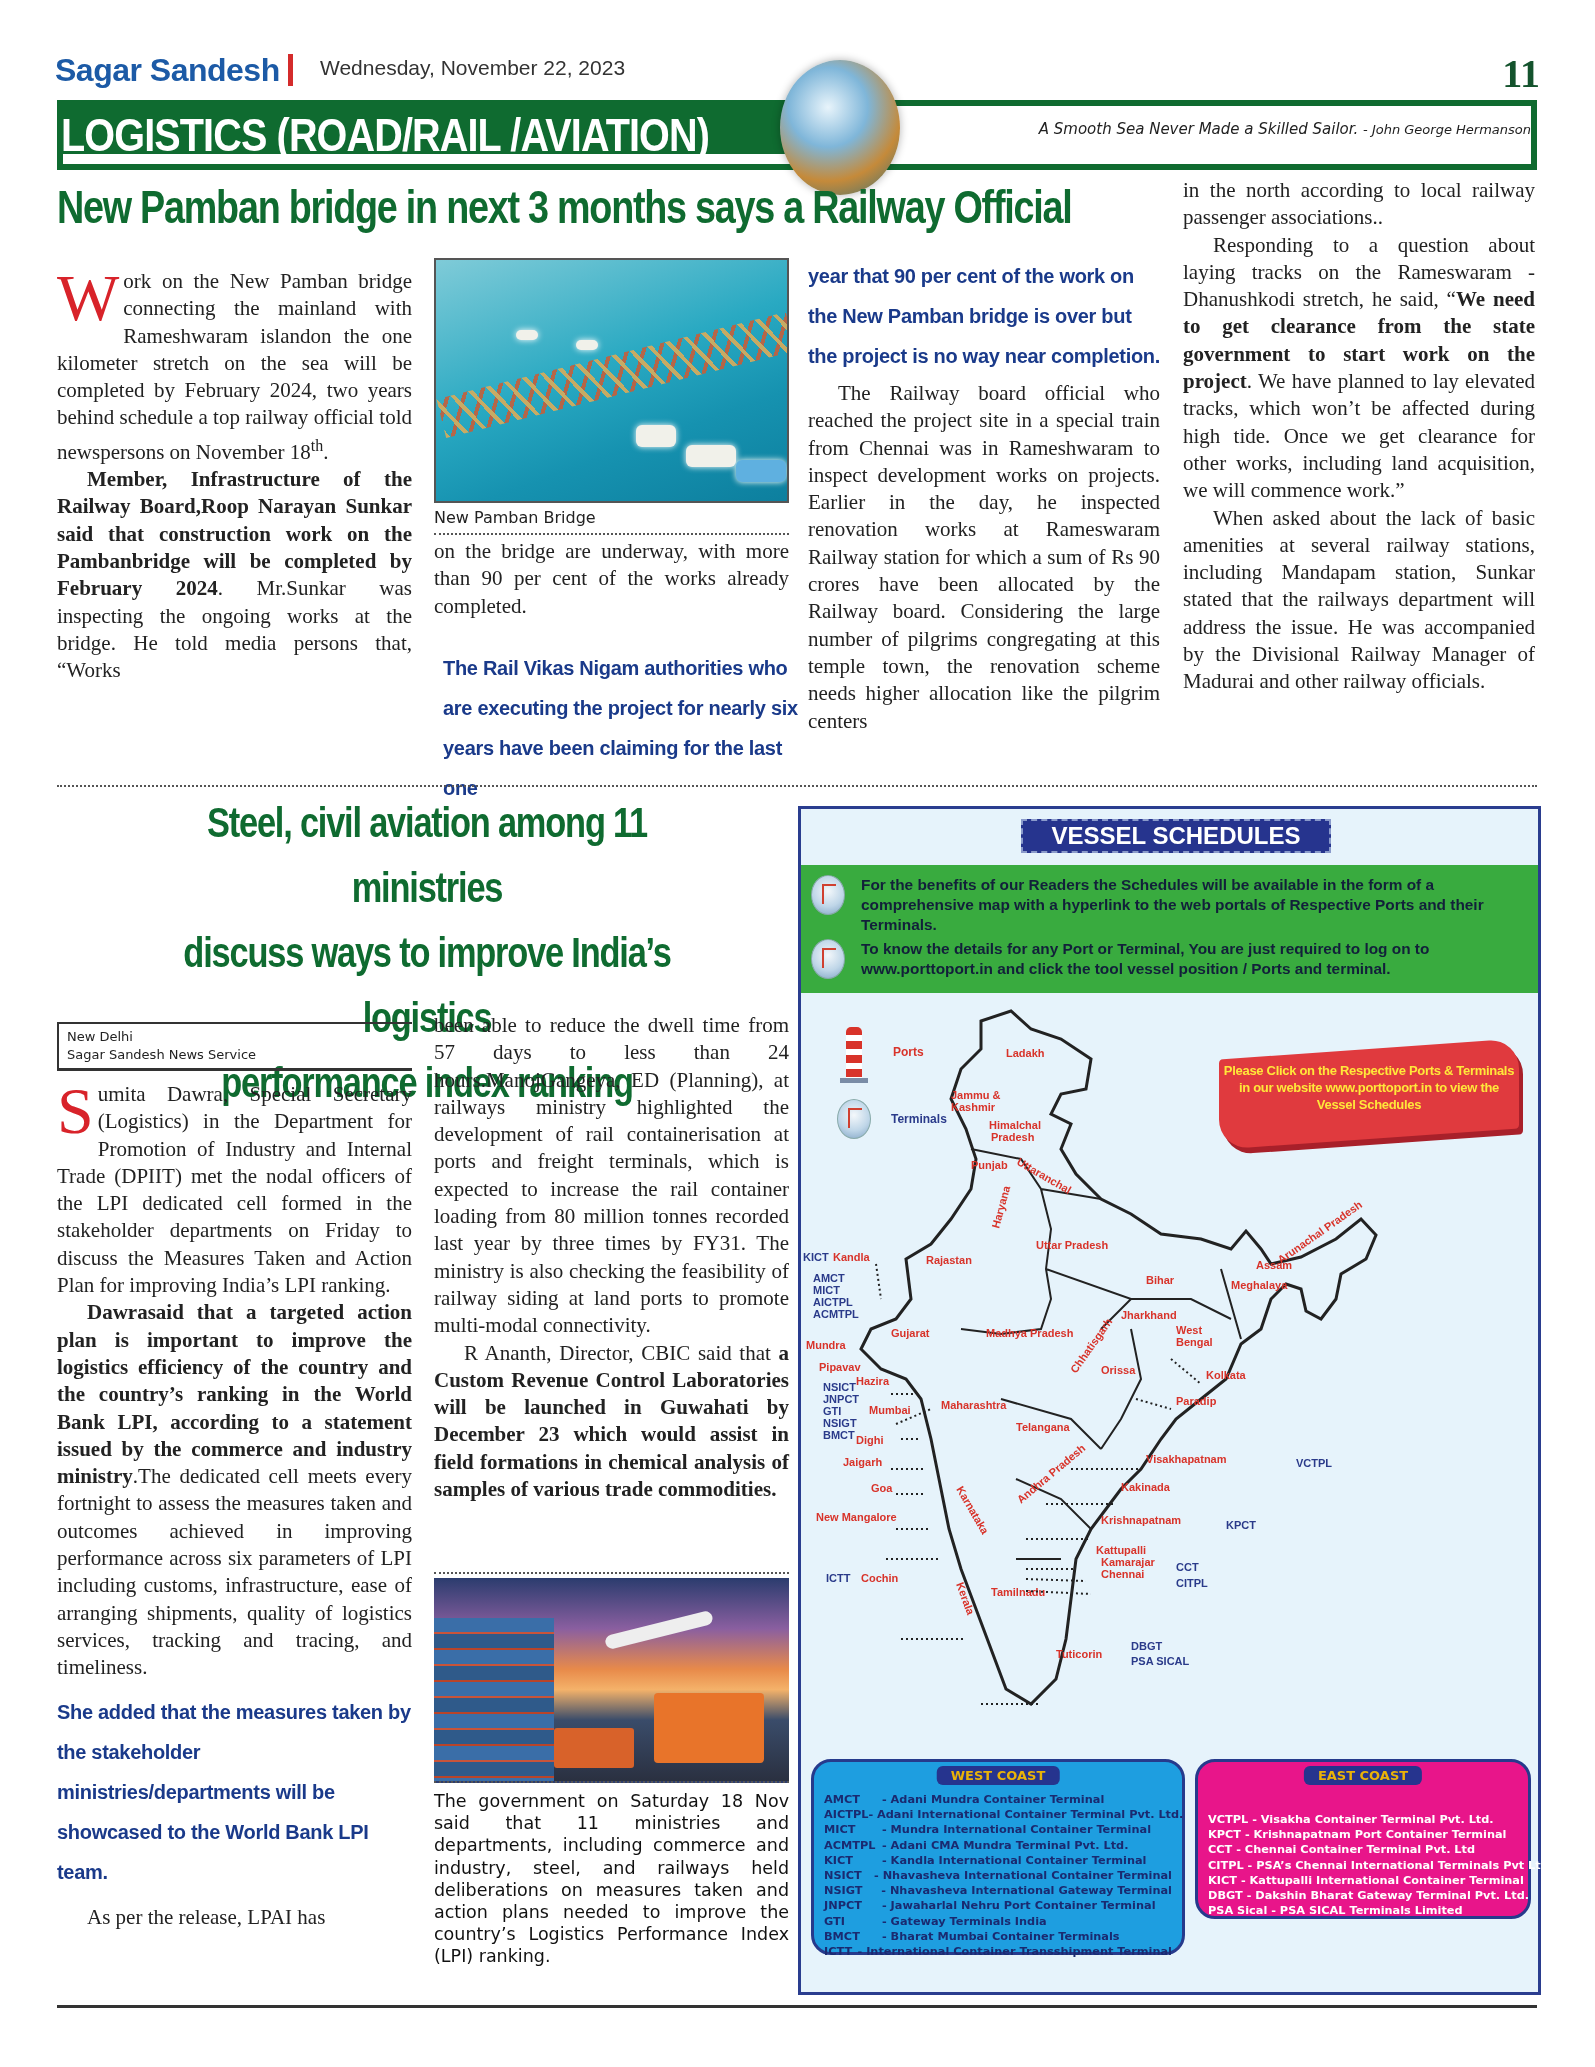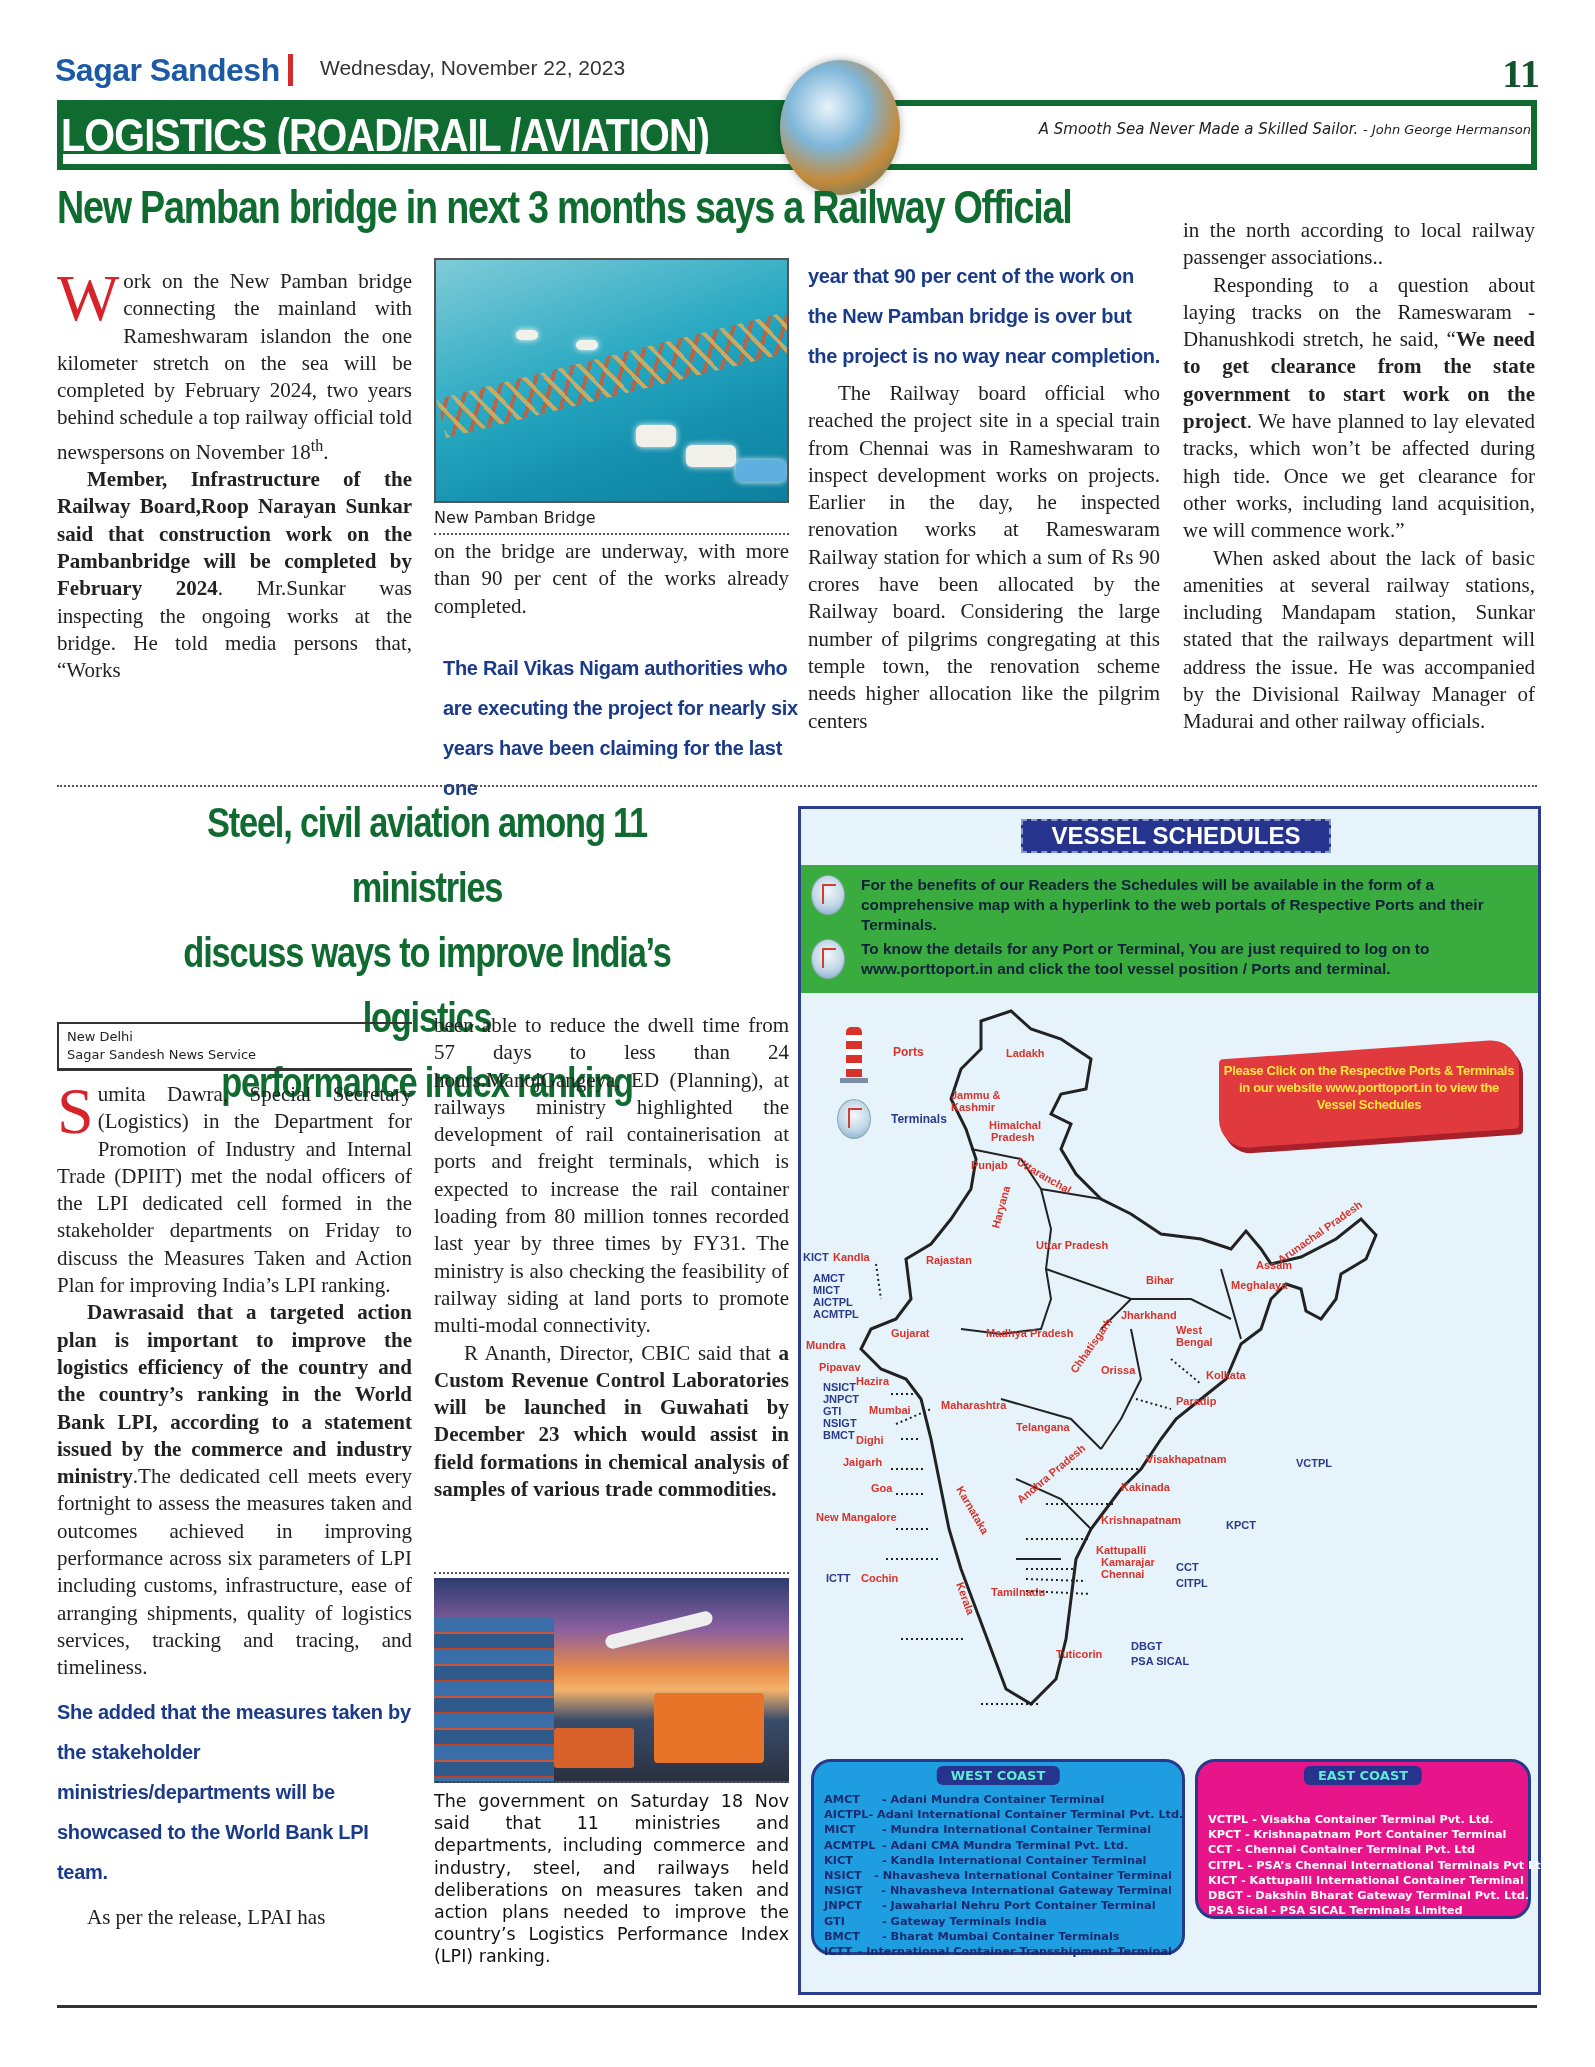--- a/index.html
+++ b/index.html
@@ -58,21 +58,21 @@
   .state-label { font-family: "Liberation Sans", sans-serif; font-weight: bold; font-size: 11px; fill: #d8332a; }
   .port-label { font-family: "Liberation Sans", sans-serif; font-weight: bold; font-size: 11px; fill: #d8332a; }
   .term-label { font-family: "Liberation Sans", sans-serif; font-weight: bold; font-size: 11px; fill: #2a3a8a; }
 
   .ribbon { position: absolute; left: 418px; top: 240px; width: 300px; height: 90px; background: #e03a3e; border-radius: 4px 30px 4px 30px; transform: skewY(-4deg); box-shadow: 4px 6px 0 #a8202a; }
   .ribbon-text { position: absolute; left: 418px; top: 253px; width: 300px; text-align: center; font-family: "Liberation Sans", sans-serif; font-weight: bold; font-size: 13px; line-height: 17px; color: #ffe83a; letter-spacing: -0.3px; }
 
   .coast-box { position: absolute; border: 3px solid #263a8c; border-radius: 20px; padding: 30px 10px 10px 10px; font-family: "DejaVu Sans", sans-serif; font-weight: bold; font-size: 11.3px; line-height: 15.2px; }
   .coast-box.west { left: 10px; top: 950px; width: 374px; height: 196px; background: #1e9ee0; color: #1a2a70; }
   .coast-box.east { left: 394px; top: 950px; width: 336px; height: 160px; background: #e8158a; color: #fff; padding-top: 50px; }
-  .coast-tag { position: absolute; top: 4px; left: 50%; transform: translateX(-50%); background: #26348e; color: #5eead4; padding: 2px 14px; border-radius: 6px; font-family: "DejaVu Sans", sans-serif; font-weight: bold; font-size: 13px; white-space: nowrap; }
+  .coast-tag { position: absolute; top: 4px; left: 50%; transform: translateX(-50%); background: #26348e; color: #eab308; padding: 2px 14px; border-radius: 6px; font-family: "DejaVu Sans", sans-serif; font-weight: bold; font-size: 13px; white-space: nowrap; }
   .west-row { display: flex; white-space: nowrap; }
   .west-row .abbr { width: 58px; }
   .east-row { white-space: nowrap; }
 
   .footer-line { left: 57px; top: 2005px; width: 1480px; height: 3px; background: #333; }
 </style>
 </head>
 <body>
 
 <div class="abs logo">Sagar Sandesh</div>
@@ -106,21 +106,21 @@
 <div class="abs body-col" style="left:434px; top:538px; width:355px;">
   <p class="noindent">on the bridge are underway, with more than 90 per cent of the works already completed.</p>
 </div>
 <div class="abs pullquote" style="left:434px; top:648px; width:355px;margin-left:9px;">The Rail Vikas Nigam authorities who are executing the project for nearly six years have been claiming for the last one</div>
 
 <div class="abs pullquote" style="left:808px; top:256px; width:352px;">year that 90 per cent of the work on the New Pamban bridge is over but the project is no way near completion.</div>
 <div class="abs body-col" style="left:808px; top:380px; width:352px;">
   <p>The Railway board official who reached the project site in a special train from Chennai was in Rameshwaram to inspect development works on projects. Earlier in the day, he inspected renovation works at Rameswaram Railway station for which a sum of Rs 90 crores have been allocated by the Railway board. Considering the large number of pilgrims congregating at this temple town, the renovation scheme needs higher allocation like the pilgrim centers</p>
 </div>
 
-<div class="abs body-col" style="left:1183px; top:177px; width:352px;margin-top:40px;">
+<div class="abs body-col" style="left:1183px; top:177px; width:352px;">
   <p class="noindent">in the north according to local railway passenger associations..</p>
   <p><span>Responding to a question about laying tracks on the Rameswaram - Dhanushkodi stretch, he said, “</span><b>We need to get clearance from the state government to start work on the project</b><span>. We have planned to lay elevated tracks, which won’t be affected during high tide. Once we get clearance for other works, including land acquisition, we will commence work.”</span></p>
   <p>When asked about the lack of basic amenities at several railway stations, including Mandapam station, Sunkar stated that the railways department will address the issue. He was accompanied by the Divisional Railway Manager of Madurai and other railway officials.</p>
 </div>
 
 <div class="abs dotted-h" style="left:57px; top:785px; width:1480px;"></div>
 
 <div class="abs headline2">
   <div>Steel, civil aviation among 11 ministries</div>
   <div>discuss ways to improve India’s logistics</div>

